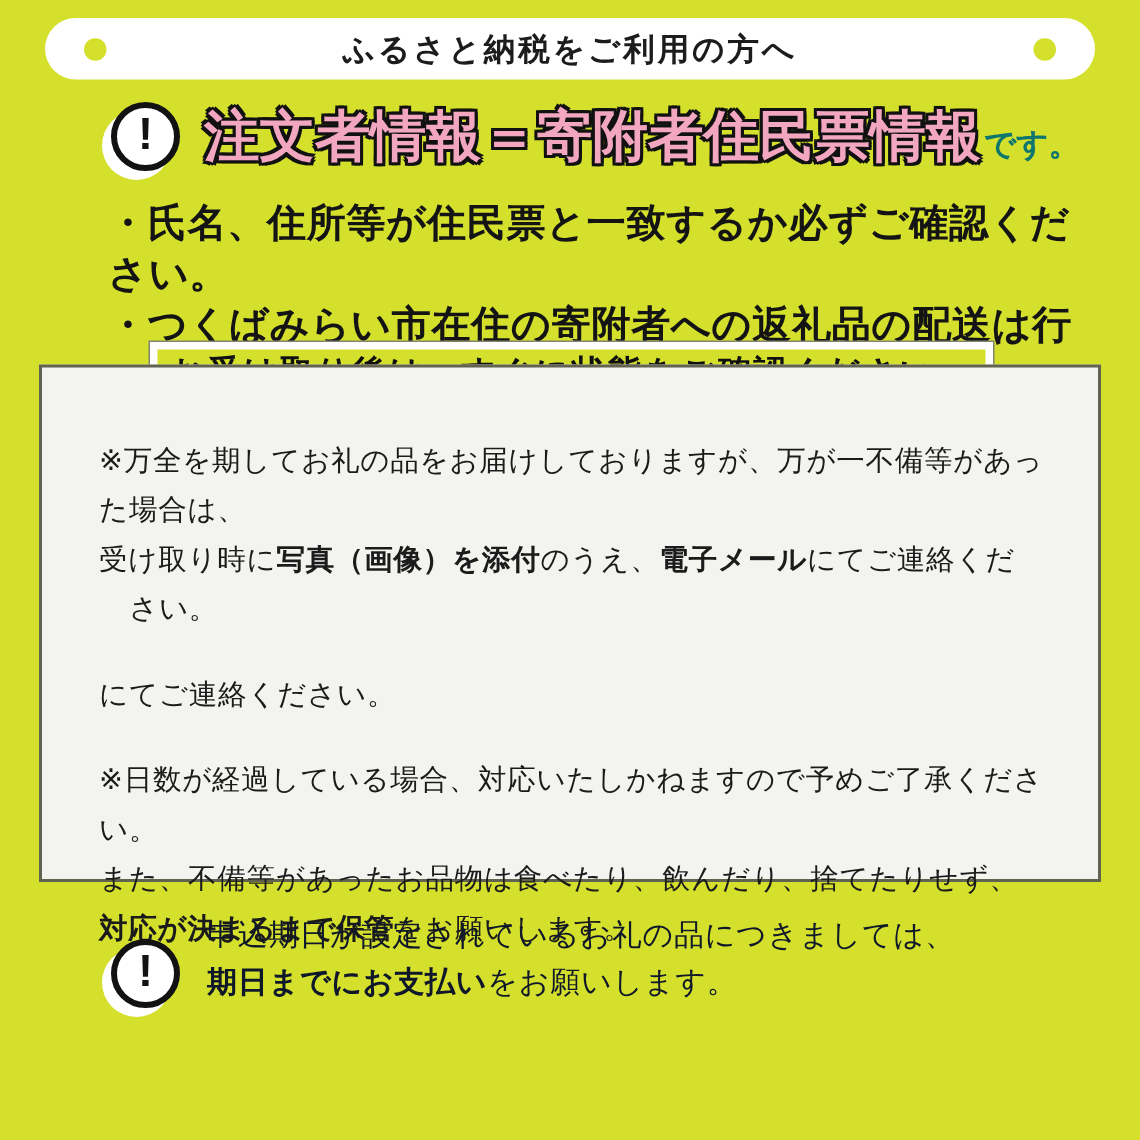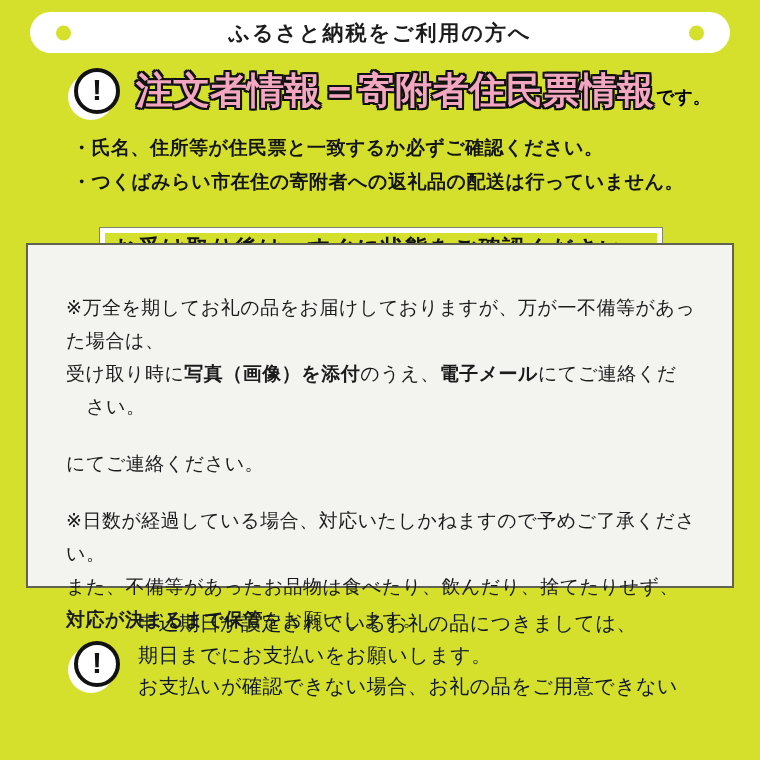--- a/index.html
+++ b/index.html
@@ -57,28 +57,28 @@
   }
   .headline{
     font-size:37px;font-weight:700;letter-spacing:0px;
     color:var(--pink);white-space:nowrap;
     text-shadow:
       -2px -2px 0 #111,2px -2px 0 #111,-2px 2px 0 #111,2px 2px 0 #111,
       -2px 0 0 #111,2px 0 0 #111,0 -2px 0 #111,0 2px 0 #111;
     text-align: right;
   }
   .headline-suffix{
-    font-size:18px;font-weight:700;color:#000000;
+    font-size:21px;font-weight:700;color:#0f766e;
     margin-left:2px;transform:translateY(6px);white-space:nowrap;
   }
 
   
   .bullets{
     position:absolute;left:72px;top:131px;width:660px;
-    font-size:19px;font-weight:700;color:#141414;line-height:34px;
+    font-size:26px;font-weight:700;color:#141414;line-height:34px;
     letter-spacing:0.5px;
   }
 
   
   .banner{
     position:absolute;left:100px;top:228px;width:552px;height:30px;
     background:var(--lime);
     border:5px solid #ffffff;
     outline:1px solid #83846f;
     box-shadow:-10px 10px 0 0 var(--lime);
@@ -109,21 +109,21 @@
   
   .footer-row{
     position:absolute;left:74px;top:608px;width:620px;
     display:flex;align-items:center;gap:18px;
   }
   .footer-icon{align-self:center;margin-top:18px;}
   .footer-lines{
     font-size:20px;color:#0f172a;line-height:31.5px;letter-spacing:0.5px;
   }
   .footer-lines .line{display:block;}
-  .footer-lines b{font-weight:400;}
+  .footer-lines b{font-weight:700;}
 </style>
 </head>
 <body>
 
 <div class="page">
 
   <div class="pill">
     <span class="pill-dot left"></span>
     <span class="pill-title">ふるさと納税をご利用の方へ</span>
     <span class="pill-dot right"></span>
@@ -162,17 +162,16 @@
       </p>
     </div>
 
   <div class="footer-row">
     <div class="excl footer-icon">
       <span class="mark">!</span>
     </div>
     <div class="footer-lines">
         <span class="line"><span>申込期日が設定されているお礼の品につきましては、</span></span>
         <span class="line"><b>期日までにお支払い</b><span>をお願いします。</span></span>
-        <span class="line"><span>お支払いが確認できない場合、お礼の品をご用意できない</span></span>
       </div>
   </div>
 
 </div>
 
 </body></html>

